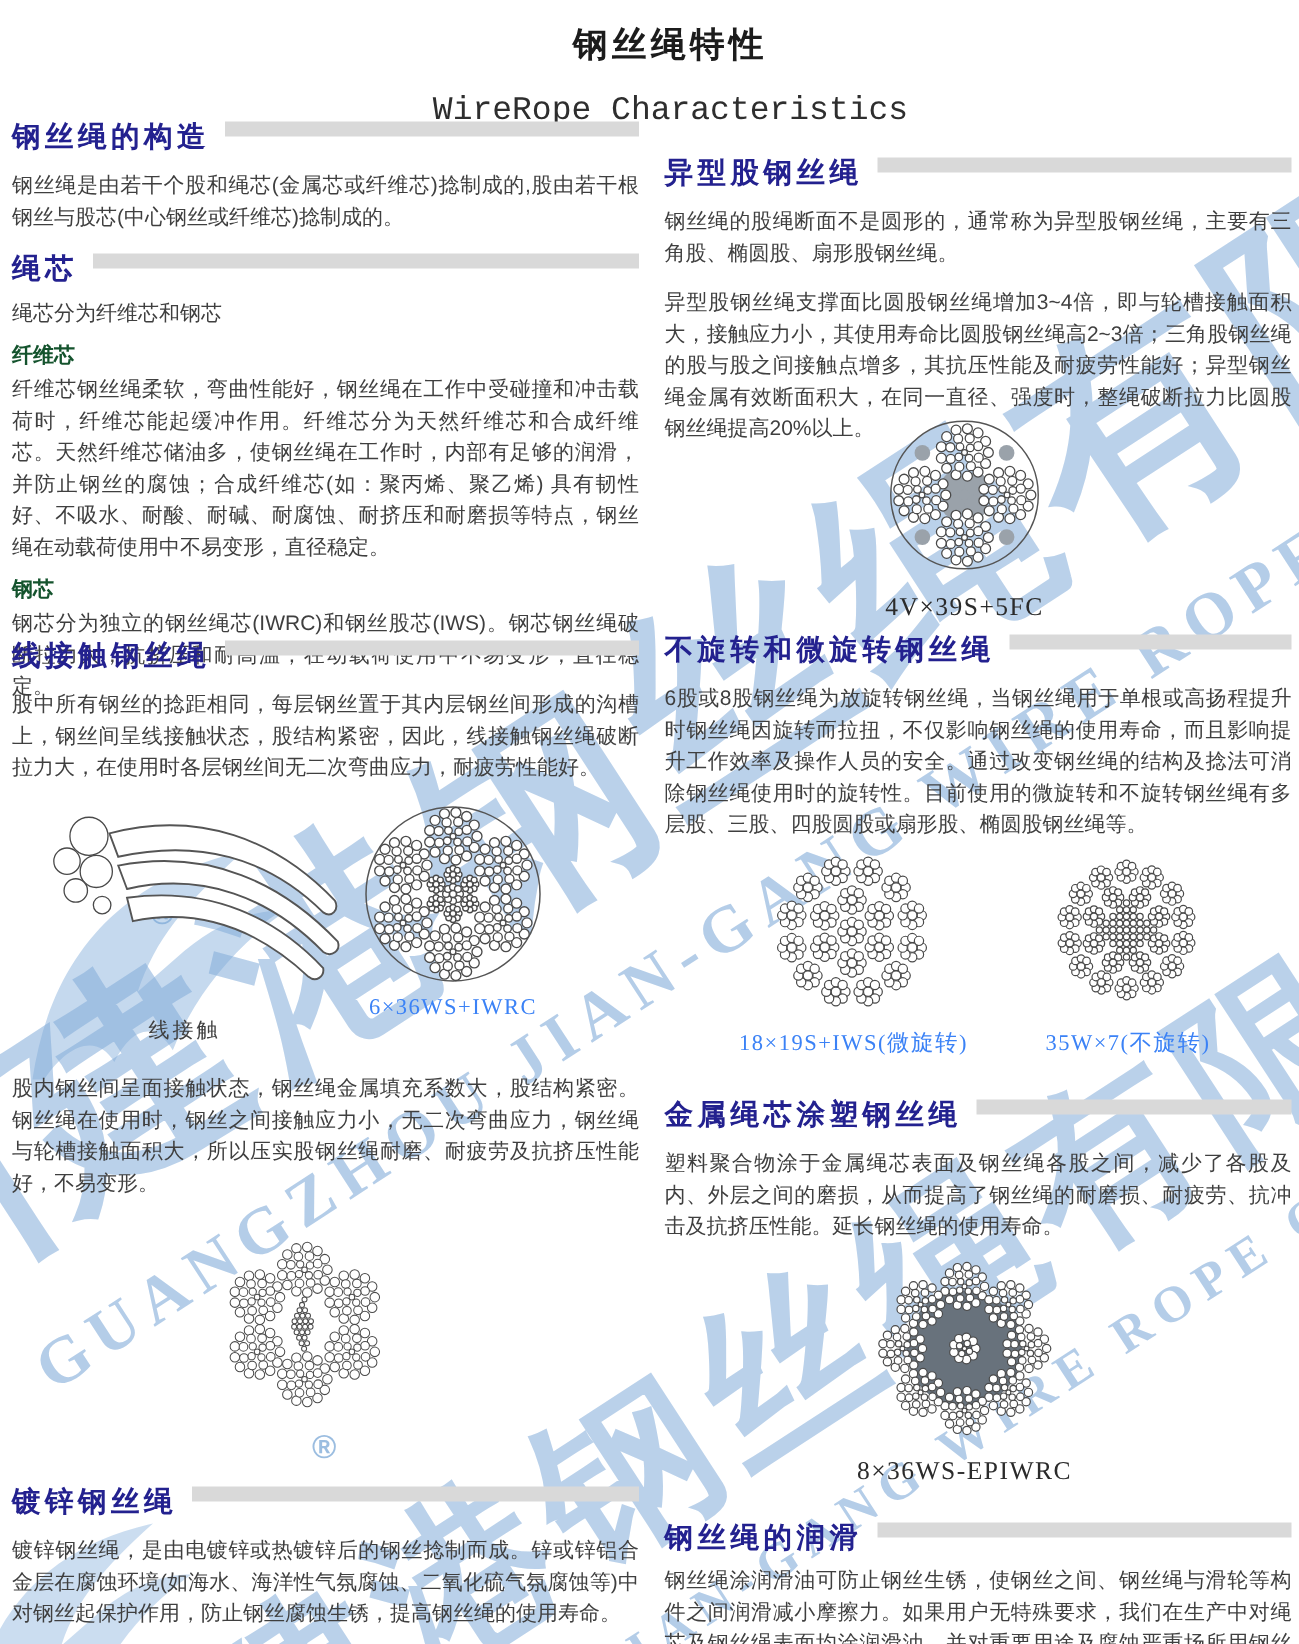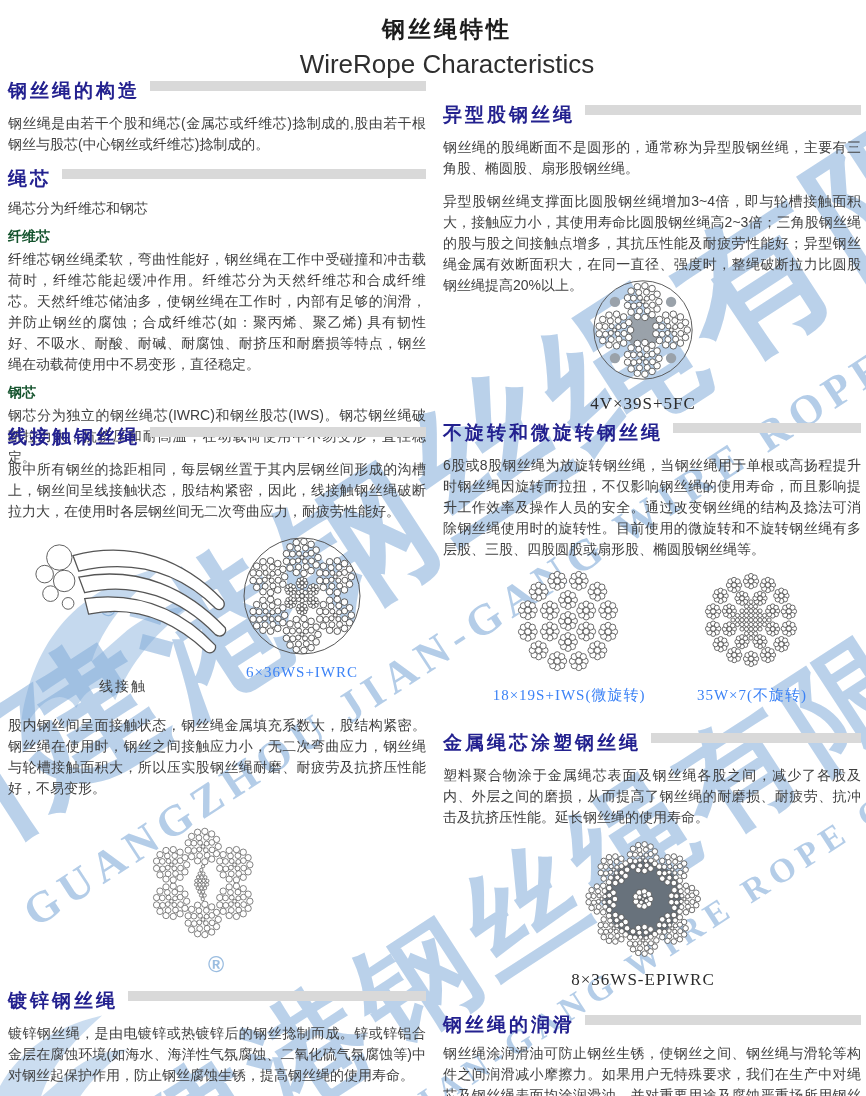--- a/index.html
+++ b/index.html
@@ -16,22 +16,22 @@
          font-family:"Liberation Serif","DejaVu Serif",serif;}
   .wm1 .wm-zh{font-size:150px;}
   .wm1 .wm-en{font-size:44px;margin-left:240px;}
   .wm2 .wm-zh{font-size:118px;}
   .wm2 .wm-en{font-size:34px;margin-left:180px;}
   .wm-logo{position:absolute;pointer-events:none;z-index:0;}
   .wm-reg{position:absolute;font-size:22px;font-weight:bold;color:rgba(130,172,216,.8);z-index:0;pointer-events:none;}
   
   .hdr{position:relative;z-index:1;text-align:center;padding-left:28px;}
   .title-zh{font-size:23px;font-weight:bold;color:#1c1c1c;letter-spacing:3px;padding-top:14px;}
-  .title-en{font-size:26px;color:#2e2e2e;margin-top:4px;
-            font-family:Liberation Sans, sans-serif;}
+  .title-en{font-size:22px;color:#2e2e2e;margin-top:16px;
+            font-family:Liberation Mono, monospace;}
   
   .col{position:absolute;top:0;height:1096px;z-index:1;}
   .col-left{left:8px;width:418px;}
   .col-right{left:443px;width:418px;margin-top:24px;}
   .blk{position:absolute;width:100%;}
   .shead{display:flex;align-items:flex-start;}
   .htext{font-size:19px;font-weight:bold;color:#23218f;letter-spacing:3px;flex:0 0 auto;}
   .hbar{flex:1 1 auto;height:10px;background:#d9d9d9;margin-left:10px;margin-top:3px;}
   .body{font-size:14px;line-height:21px;text-align:justify;margin:9px 0 0 0;color:#3f3f3f;}
   .subhead{font-size:14px;font-weight:bold;color:#14532d;margin:9px 0 0 0;}

